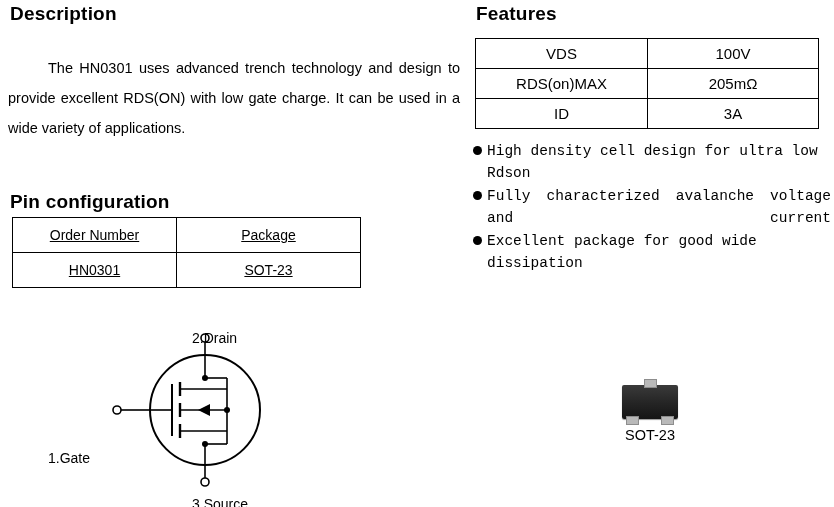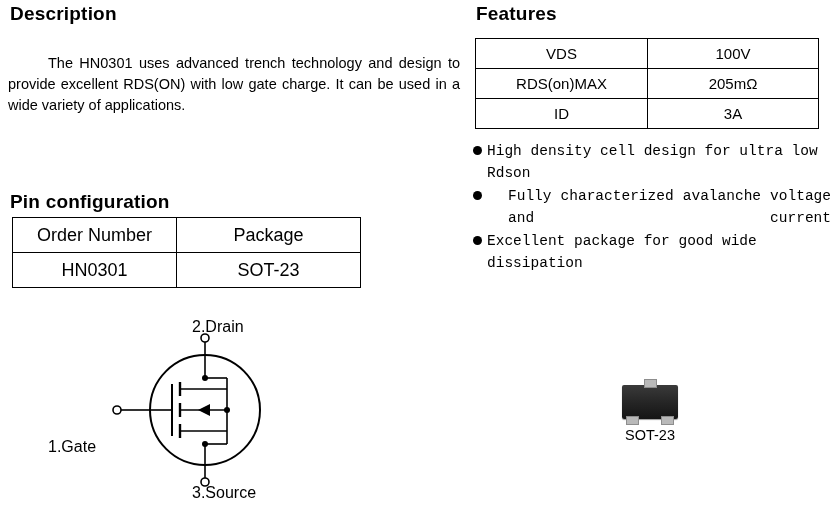--- a/index.html
+++ b/index.html
@@ -44,21 +44,21 @@
     position: absolute;
     left: 10px;
     top: 3px;
   }
   #description-body {
     position: absolute;
     left: 8px;
     top: 38px;
     width: 452px;
     font-size: 14.5px;
-    line-height: 21px;
+    line-height: 30px;
     text-align: justify;
     text-indent: 40px;
   }
   #pinconfig-title {
     position: absolute;
     left: 10px;
     top: 171px;
     margin-top: 20px;
   }
   
@@ -75,21 +75,21 @@
     padding: 0 4px;
   }
   #pin-table {
     position: absolute;
     left: 12px;
     top: 217px;
     width: 332px;
   }
   #pin-table td.c0 { width: 155px; }
   #pin-table td.c1 { width: 175px; }
-  #pin-table td { height: 34px; font-size: 18px; }
+  #pin-table td { height: 34px; font-size: 14px; text-decoration: underline; }
 
   #features-title {
     position: absolute;
     left: 6px;
     top: 3px;
   }
   #features-table {
     position: absolute;
     left: 5px;
     top: 38px;
@@ -123,35 +123,35 @@
     background: #000000;
     display: inline-block;
   }
   .bullet-text {
     display: block;
     font-family: Liberation Mono, monospace;
   }
   .bullet-justify .bullet-text {
     text-align: justify;
     text-align-last: justify;
-    margin-left: 21px;
   }
 
   
   #symbol-diagram {
     position: absolute;
     left: 20px;
     top: 318px;
     width: 300px;
     height: 185px;
   }
   .sym-label {
     position: absolute;
-    font-size: 16px;
+    font-size: 14px;
     white-space: nowrap;
+    margin-top: 12px;
   }
   #label-drain { left: 172px; top: 0px; }
   #label-gate  { left: 28px; top: 120px; }
   #label-source{ left: 172px; top: 166px; }
 
   
   #package-figure {
     position: absolute;
     left: 100px;
     top: 385px;

